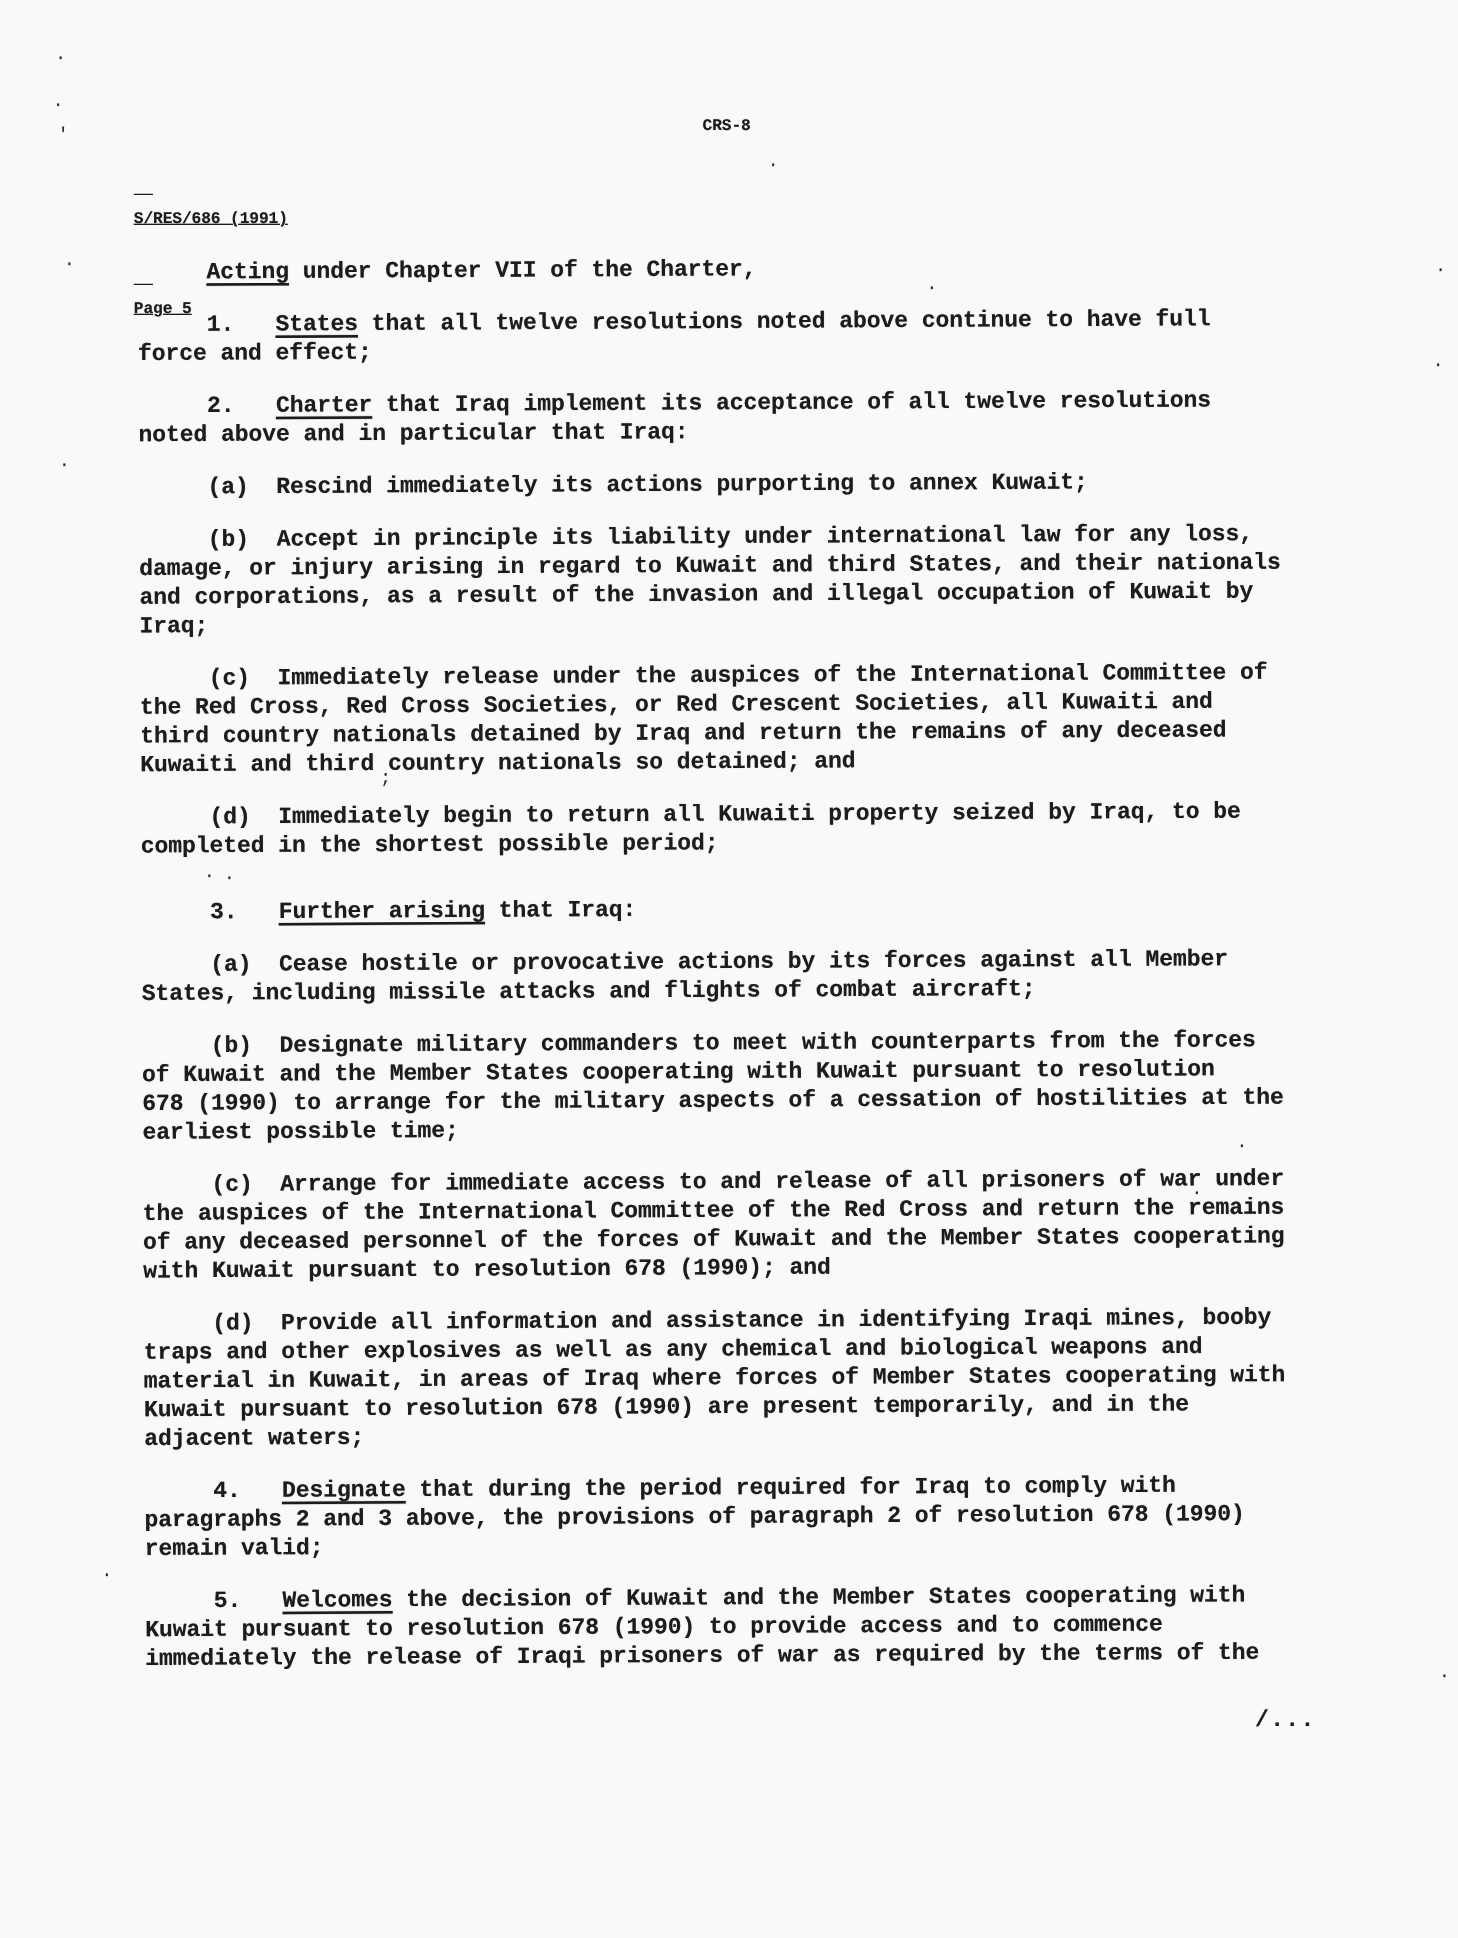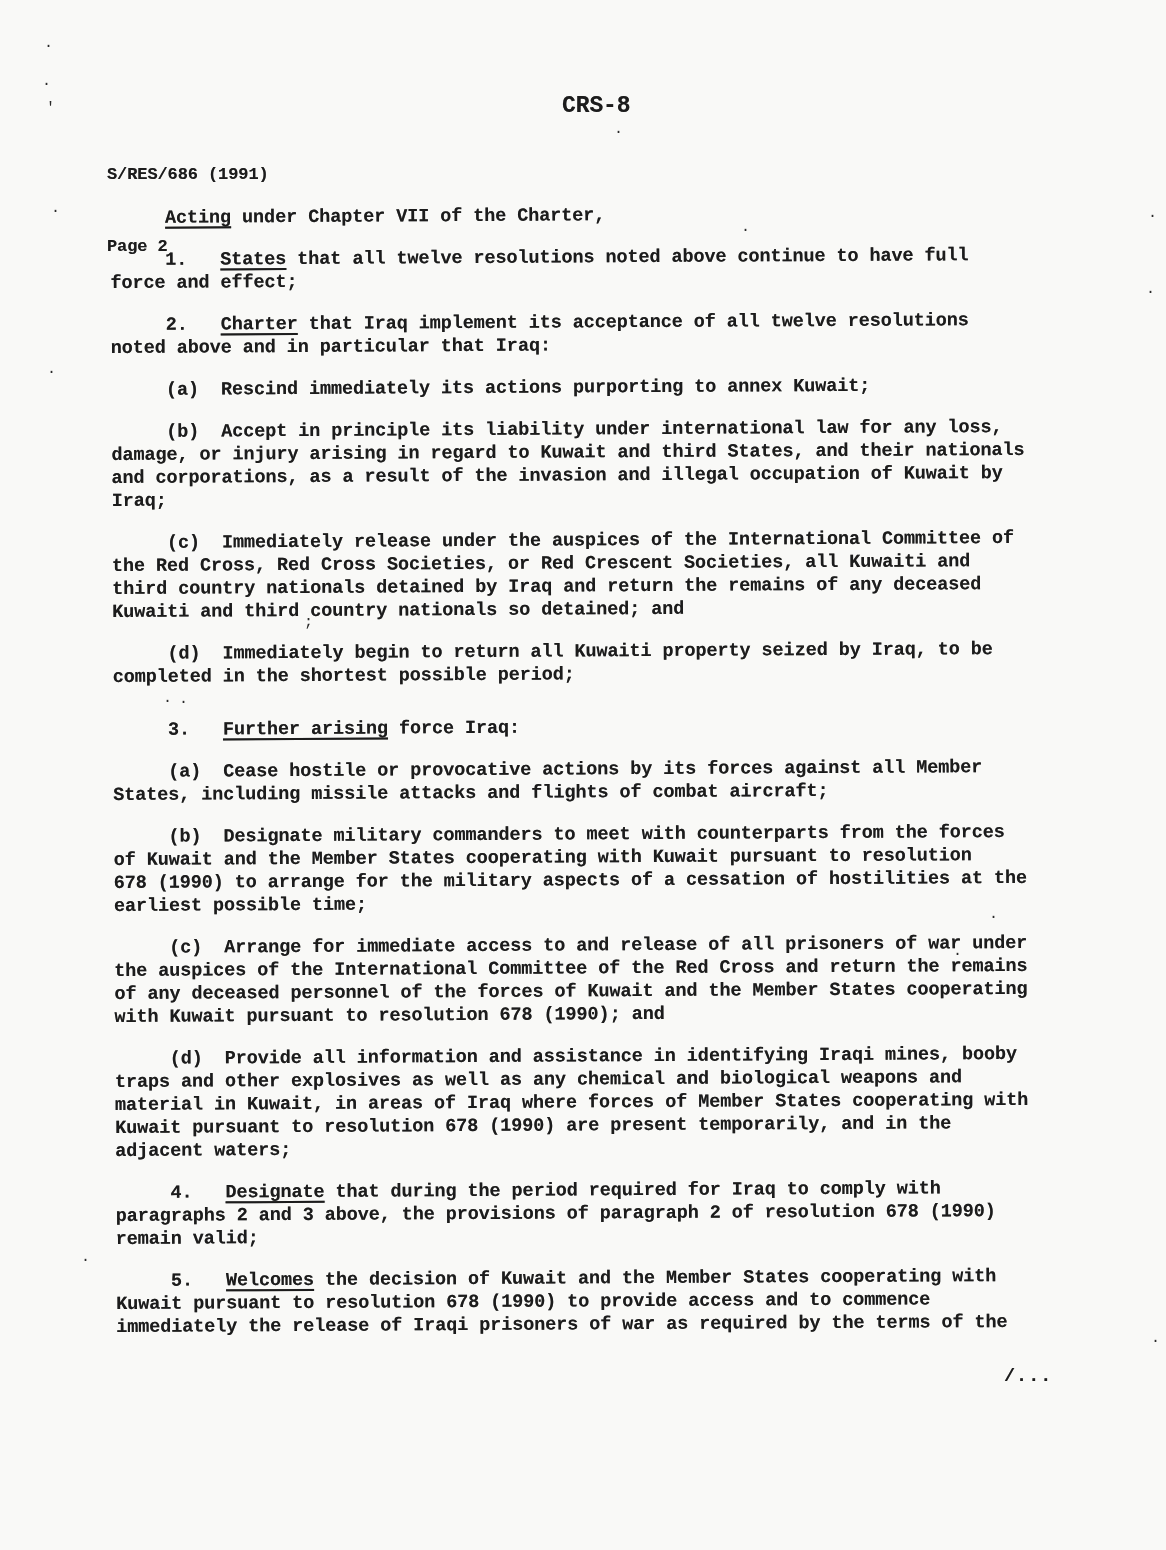--- a/index.html
+++ b/index.html
@@ -11,25 +11,25 @@
     font-family:"Liberation Mono", monospace;
     color:var(--ink);
   }
   .ink {
     font-weight:bold;
     text-shadow:0 0 .6px rgba(25,25,25,.55);
   }
   
   .doc-code {
     position:absolute; left:562px; top:93px;
-    font-size:23px; letter-spacing:-0.1px; white-space:pre;
+    font-size:13px; letter-spacing:-0.1px; white-space:pre;
   }
   .header-block {
     position:absolute; left:107px; top:115px;
-    font-size:17px; line-height:24px; letter-spacing:-0.1px; white-space:pre;
+    font-size:13px; line-height:24px; letter-spacing:-0.1px; white-space:pre;text-decoration:underline;
   }
   
   .content {
     position:absolute; left:110px; top:207px; width:980px;
     transform:rotate(-0.32deg); transform-origin:0 0;
   }
   .para {
     white-space:pre;
     font-size:18.5px; line-height:23px; letter-spacing:-0.1px;
   }
@@ -53,41 +53,41 @@
     color:#2a2a2a;
   }
 </style>
 </head>
 <body>
 
 <div class="doc-code ink">CRS-8</div>
 
 <div class="header-block">
   <div class="ink">S/RES/686 (1991)</div>
-  <div class="ink">Page 2</div>
+  <div class="ink">Page 5</div>
 </div>
 
 <div class="content ink">
     <div class="para"><span>     </span><span class="u">Acting</span><span> under Chapter VII of the Charter,</span></div>
     <div class="para"><span>     1.   </span><span class="u">States</span><span> that all twelve resolutions noted above continue to have full
 force and effect;</span></div>
     <div class="para"><span>     2.   </span><span class="u">Charter</span><span> that Iraq implement its acceptance of all twelve resolutions
 noted above and in particular that Iraq:</span></div>
     <div class="para"><span>     (a)  Rescind immediately its actions purporting to annex Kuwait;</span></div>
     <div class="para"><span>     (b)  Accept in principle its liability under international law for any loss,
 damage, or injury arising in regard to Kuwait and third States, and their nationals
 and corporations, as a result of the invasion and illegal occupation of Kuwait by
 Iraq;</span></div>
     <div class="para"><span>     (c)  Immediately release under the auspices of the International Committee of
 the Red Cross, Red Cross Societies, or Red Crescent Societies, all Kuwaiti and
 third country nationals detained by Iraq and return the remains of any deceased
 Kuwaiti and third country nationals so detained; and</span></div>
     <div class="para"><span>     (d)  Immediately begin to return all Kuwaiti property seized by Iraq, to be
 completed in the shortest possible period;</span></div>
-    <div class="para"><span>     3.   </span><span class="u">Further arising</span><span> force Iraq:</span></div>
+    <div class="para"><span>     3.   </span><span class="u">Further arising</span><span> that Iraq:</span></div>
     <div class="para"><span>     (a)  Cease hostile or provocative actions by its forces against all Member
 States, including missile attacks and flights of combat aircraft;</span></div>
     <div class="para"><span>     (b)  Designate military commanders to meet with counterparts from the forces
 of Kuwait and the Member States cooperating with Kuwait pursuant to resolution
 678 (1990) to arrange for the military aspects of a cessation of hostilities at the
 earliest possible time;</span></div>
     <div class="para"><span>     (c)  Arrange for immediate access to and release of all prisoners of war under
 the auspices of the International Committee of the Red Cross and return the remains
 of any deceased personnel of the forces of Kuwait and the Member States cooperating
 with Kuwait pursuant to resolution 678 (1990); and</span></div>

